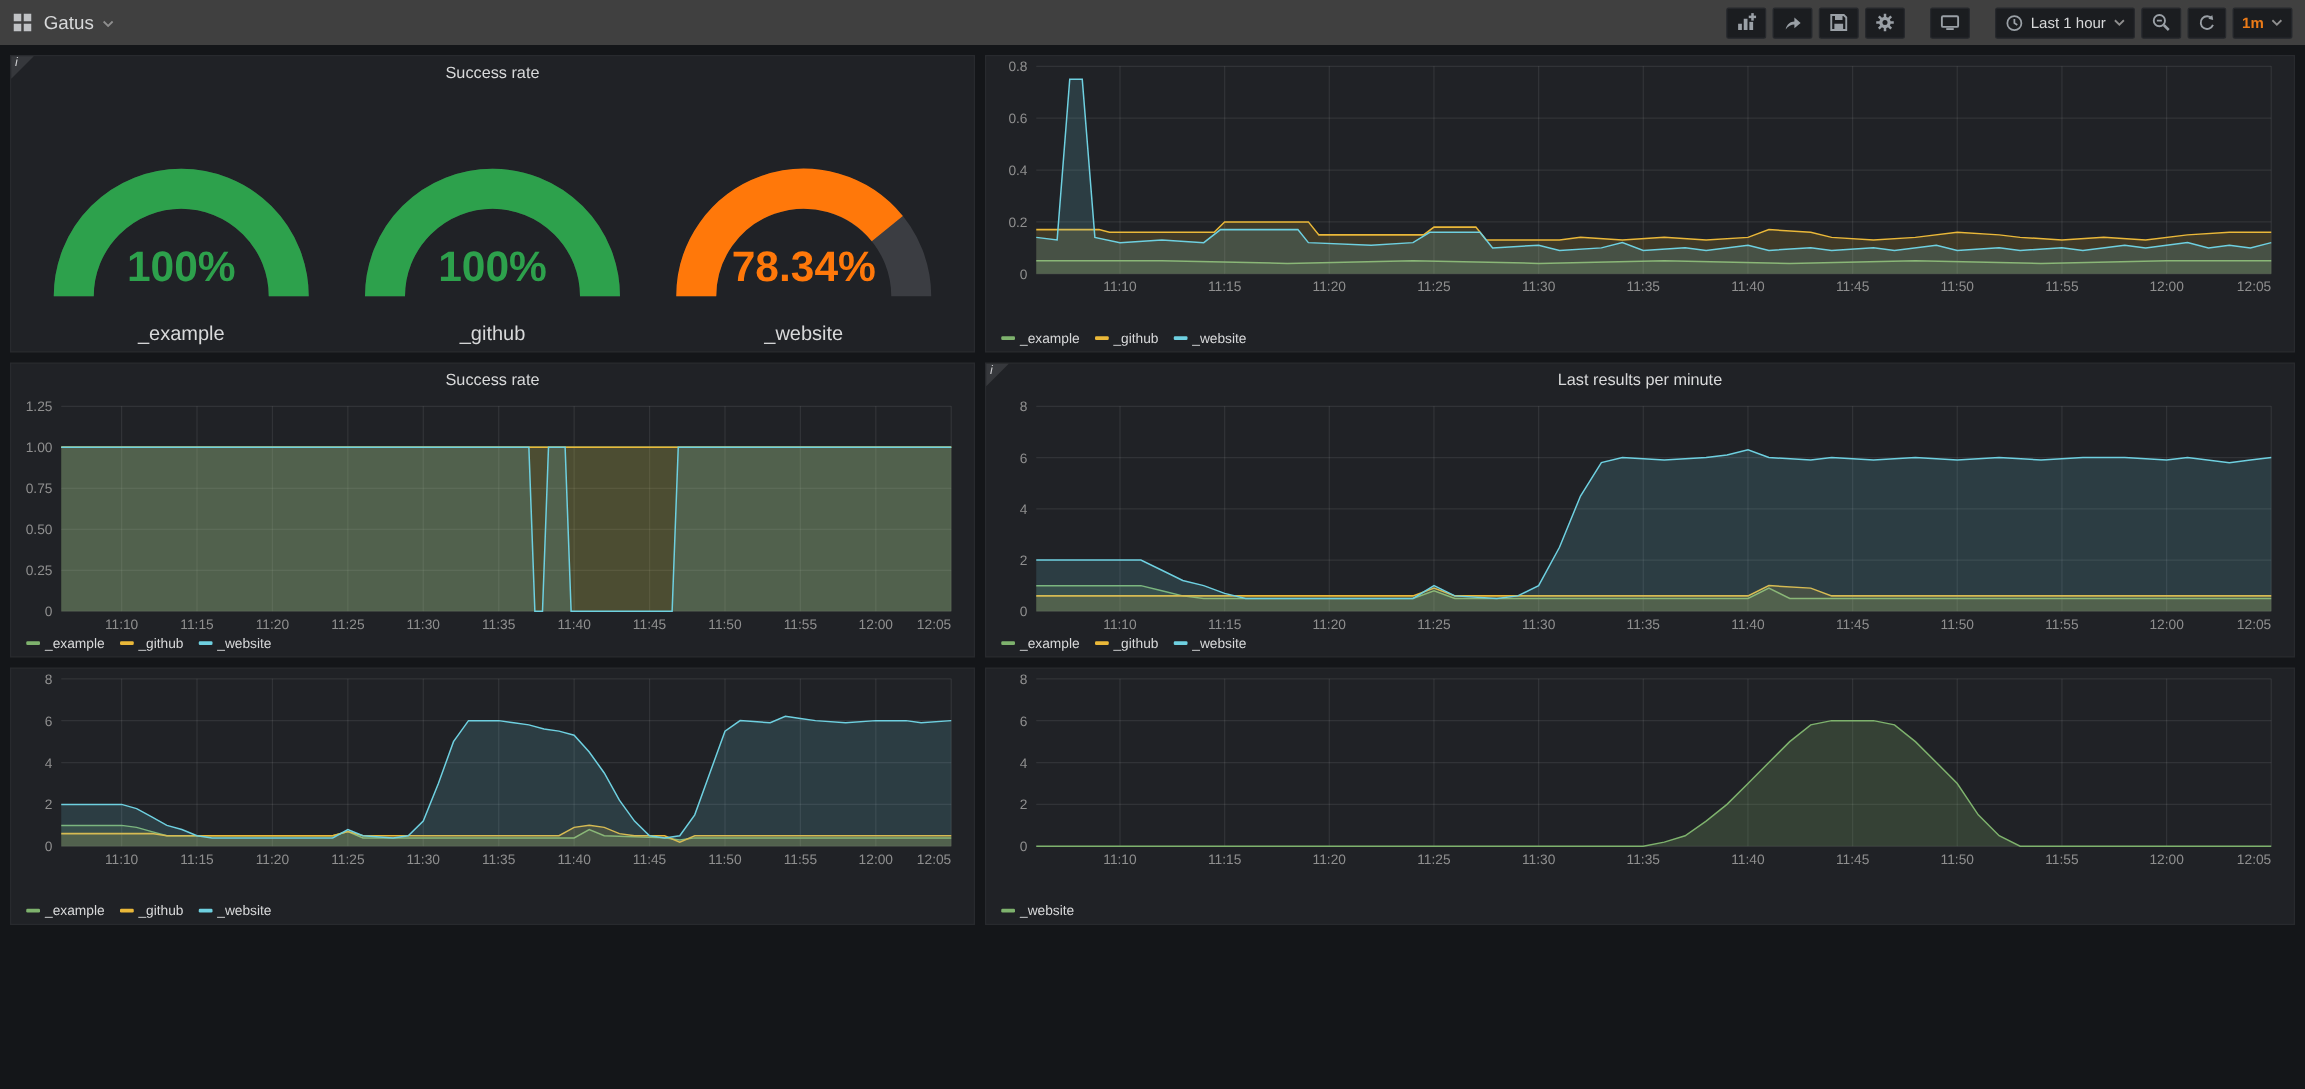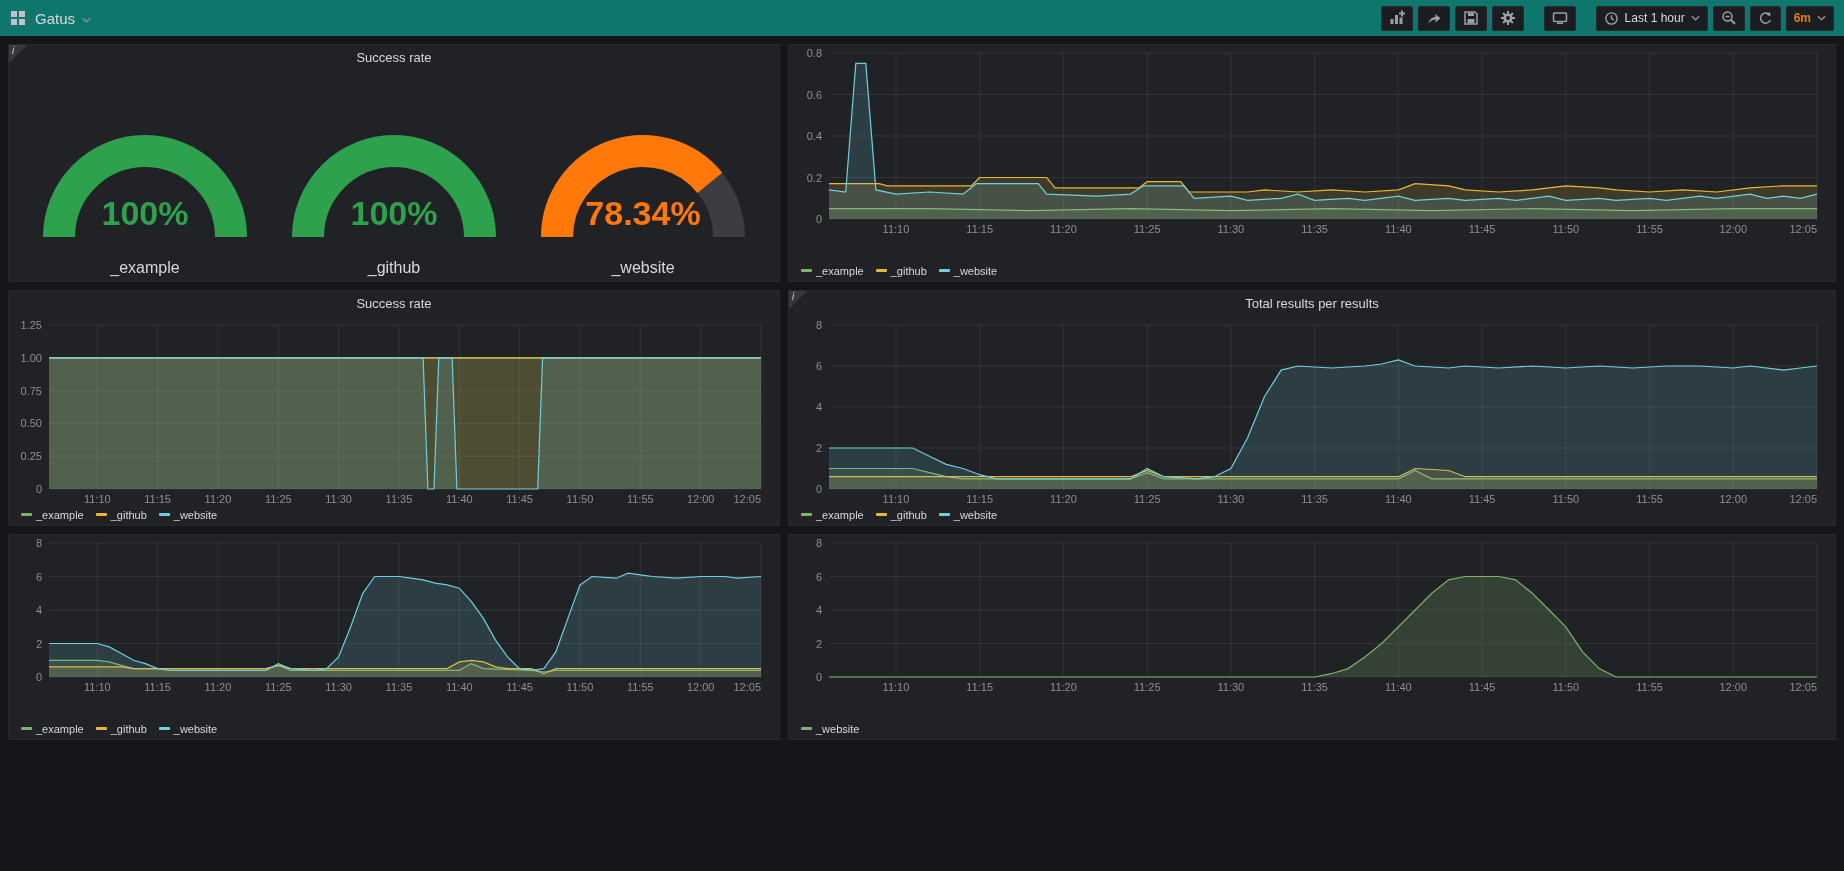--- a/index.html
+++ b/index.html
@@ -1,19 +1,19 @@
 <!DOCTYPE html>
 <html><head>
 <meta charset="utf-8">
 <style>
   * { margin:0; padding:0; box-sizing:border-box; }
   html,body { width:1844px; height:871px; background:#141619; font-family:"Liberation Sans",sans-serif; overflow:hidden; }
 
   
-  .navbar { height:36px; background:#0f766e; display:flex; align-items:center; padding:0 10px; }
+  .navbar { height:36px; background:#404040; display:flex; align-items:center; padding:0 10px; }
   .nav-grid-icon { display:flex; align-items:center; margin-right:9px; cursor:pointer; }
   .dash-title-wrap { display:flex; align-items:center; gap:7px; cursor:pointer; }
   .dash-title { color:#d8d9da; font-size:15px; }
   .nav-right { margin-left:auto; display:flex; align-items:flex-start; gap:5px; }
   .nav-btn { display:flex; align-items:center; gap:6px; height:25px; padding:0 7px;
              background:#1b1d20; border:1px solid #26282c; border-radius:2px;
              color:#d8d9da; font-size:12px; cursor:pointer; }
   .nav-btn svg { display:block; }
   .nav-gap { width:10px; }
   .interval-label { color:#eb7b18; font-weight:bold; }
@@ -139,21 +139,21 @@
     </button>
     <button class="nav-btn">
       <span>
           <svg width="15" height="15" viewBox="0 0 16 16">
             <path d="M13.2 9.5 A5.4 5.4 0 1 1 12.4 4.2" fill="none" stroke="#9aa0a6" stroke-width="1.6"></path>
             <path d="M12.6 1 L13.4 5.4 L9.3 4.2 Z" fill="#9aa0a6"></path>
           </svg>
         </span>
     </button>
     <button class="nav-btn">
-      <span class="interval-label">6m</span>
+      <span class="interval-label">1m</span>
       <span>
           <svg width="9" height="6" viewBox="0 0 10 6">
             <path d="M1 1 L5 5 L9 1" stroke="#8e8e8e" stroke-width="1.6" fill="none"></path>
           </svg>
         </span>
     </button>
   </div>
 </header>
 
 <main class="dash">
@@ -309,21 +309,21 @@
           <span class="swatch" style="background: rgb(110, 208, 224);"></span>
           <span>_website</span>
         </span>
       </div>
   </section>
 
   <section class="panel">
     <div class="info-corner">
         <span>i</span>
       </div>
-    <div class="panel-header">Total results per results</div>
+    <div class="panel-header">Last results per minute</div>
     <div class="chart" id="chart-total"><svg width="1038" height="190">
           <line x1="36" y1="172" x2="1024" y2="172" stroke="rgba(255,255,255,0.08)" stroke-width="1"></line>
           <text x="29" y="176" fill="#8f8f8f" font-size="11" text-anchor="end">0</text>
           <line x1="36" y1="131" x2="1024" y2="131" stroke="rgba(255,255,255,0.08)" stroke-width="1"></line>
           <text x="29" y="135" fill="#8f8f8f" font-size="11" text-anchor="end">2</text>
           <line x1="36" y1="90" x2="1024" y2="90" stroke="rgba(255,255,255,0.08)" stroke-width="1"></line>
           <text x="29" y="94" fill="#8f8f8f" font-size="11" text-anchor="end">4</text>
           <line x1="36" y1="49" x2="1024" y2="49" stroke="rgba(255,255,255,0.08)" stroke-width="1"></line>
           <text x="29" y="53" fill="#8f8f8f" font-size="11" text-anchor="end">6</text>
           <line x1="36" y1="8" x2="1024" y2="8" stroke="rgba(255,255,255,0.08)" stroke-width="1"></line>

